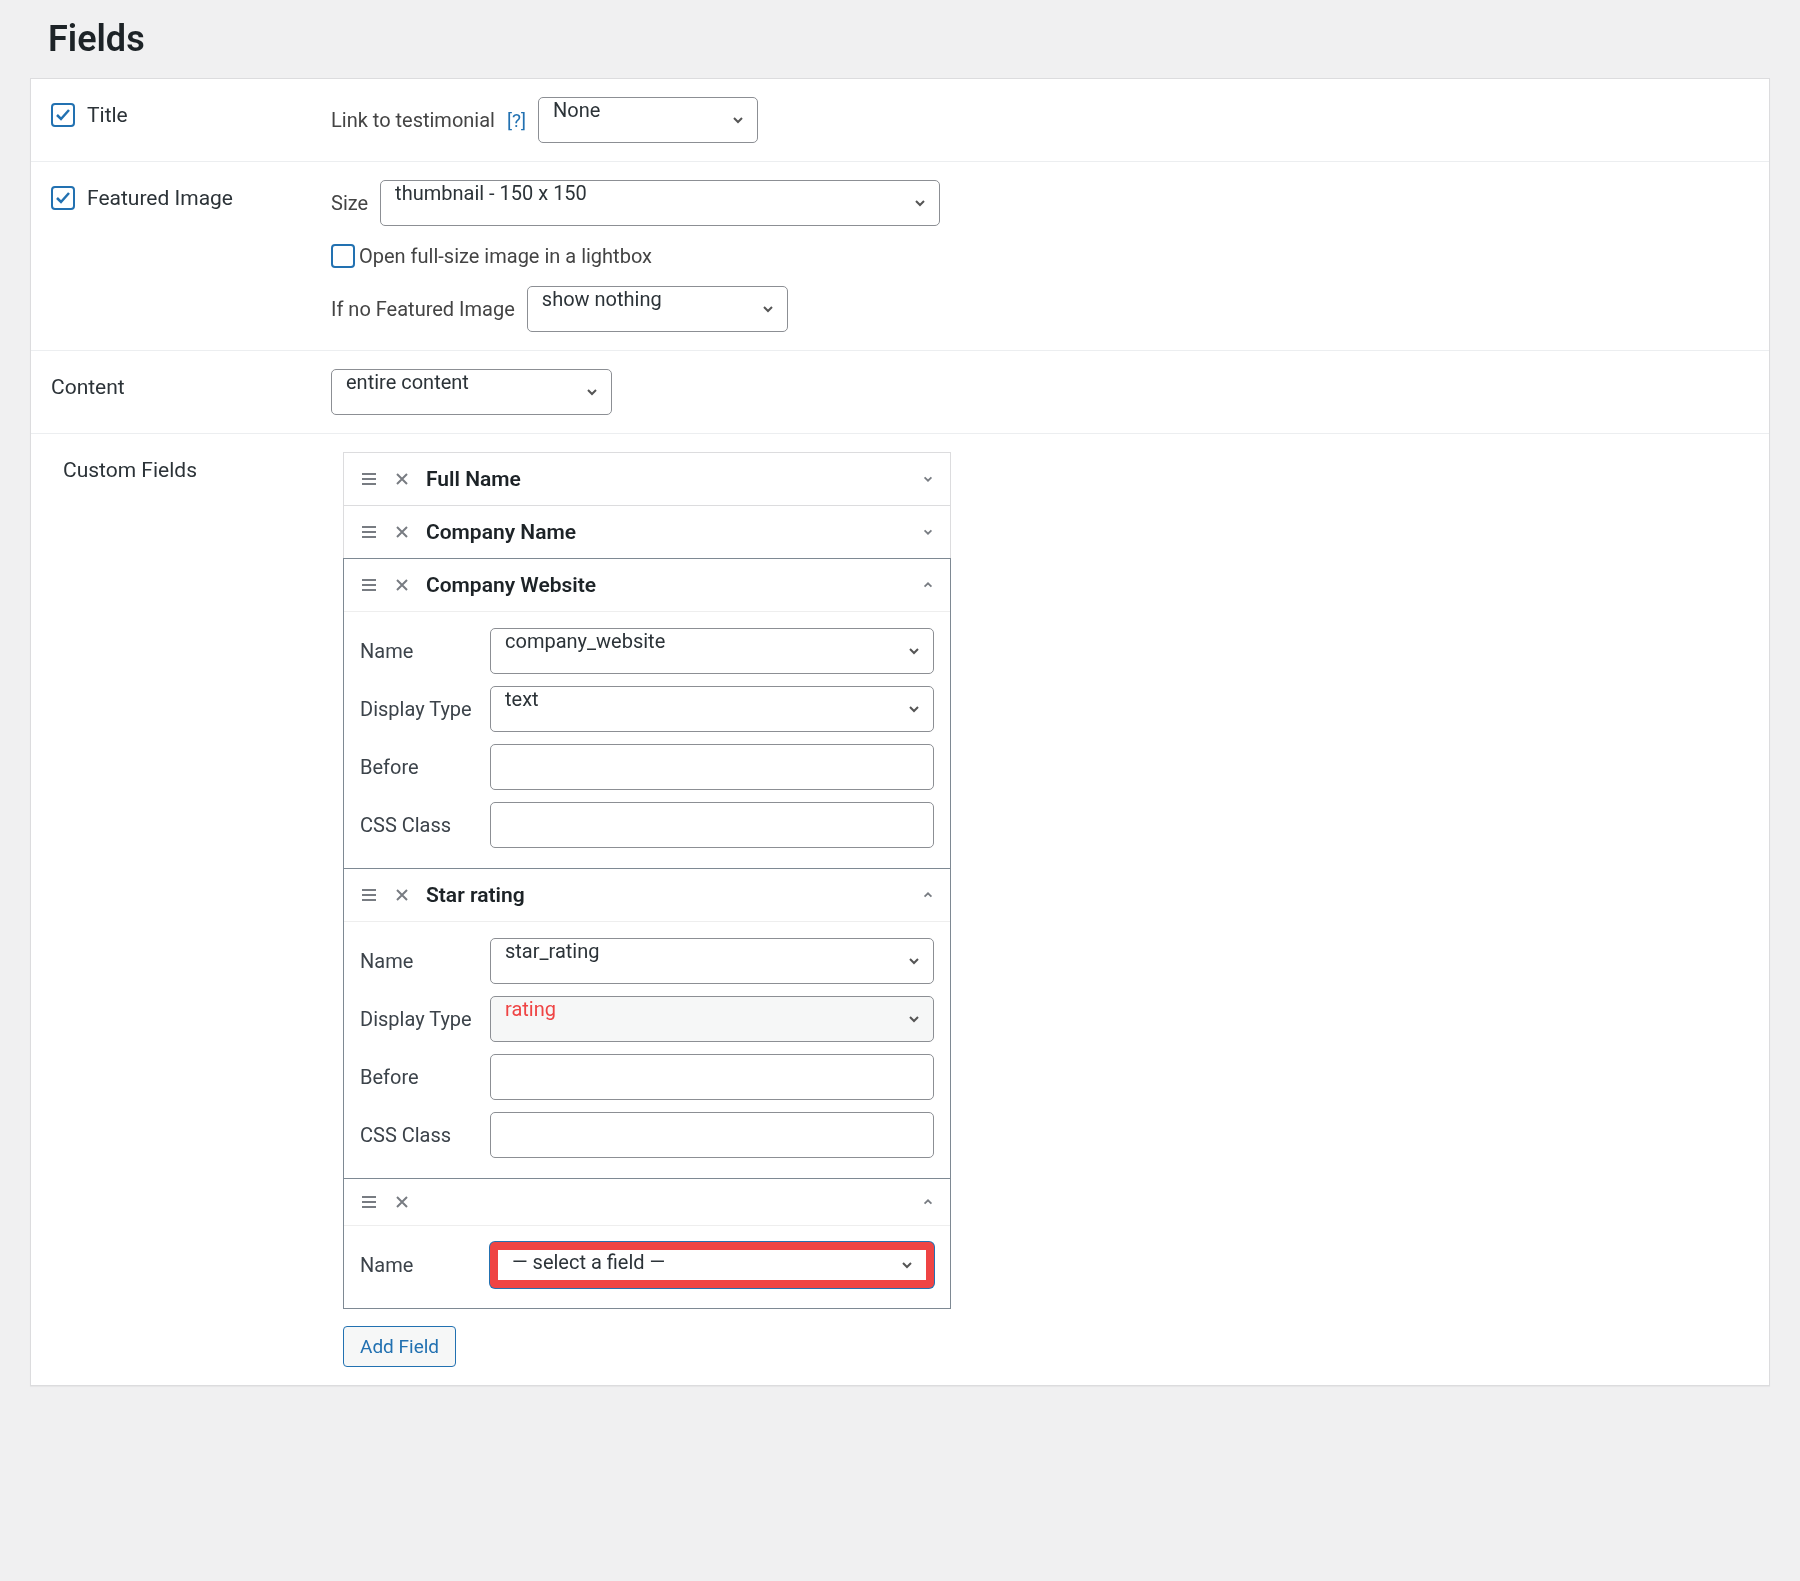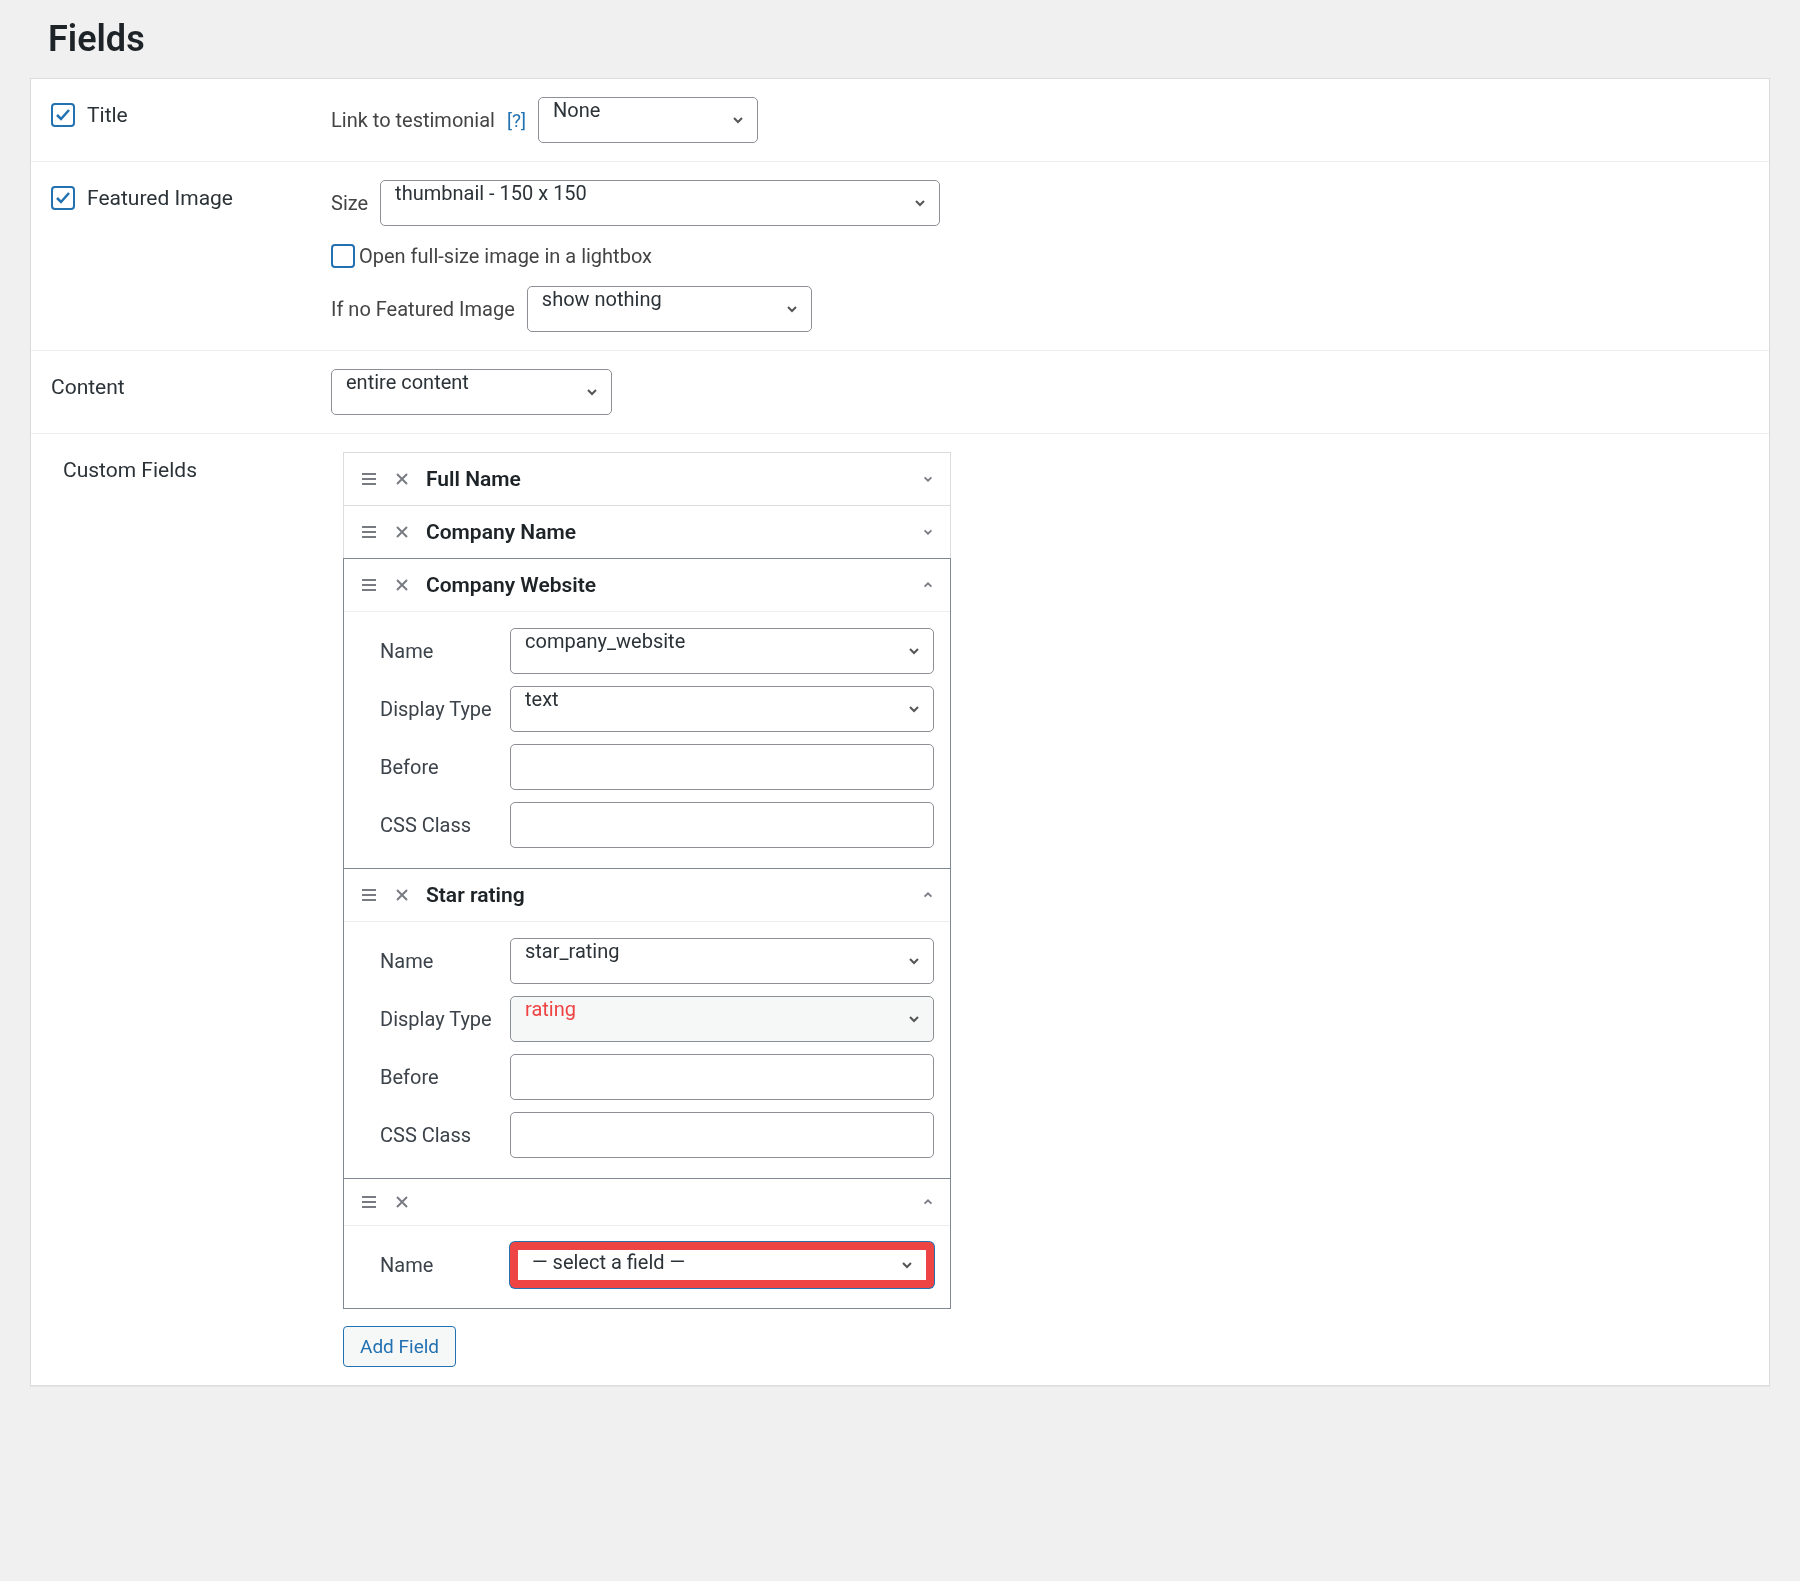--- a/index.html
+++ b/index.html
@@ -100,21 +100,21 @@
     color:#787c82; cursor:pointer; font-size: 18px;
     display:flex; align-items:center;
   }
   .cf-title { font-weight:600; font-size: 21px; color:#1d2327; flex:1; }
   .toggle-icon { position:absolute; right:16px; }
   .cf-body {
     border-top:1px solid #eee;
     padding: 16px 16px 20px 16px;
   }
   .form-row {
-    display:flex; align-items:center; margin-bottom: 12px; margin-left: 20px;
+    display:flex; align-items:center; margin-bottom: 12px;
   }
   .form-row:last-child { margin-bottom:0; }
   .form-row .flabel { width: 130px; font-size:20px; color:#3c434a; }
   .form-row .select, .form-row .text-input { flex:1; min-width:0; }
 
   .add-btn {
     margin-top: 18px;
     border:1px solid #2271b1;
     color:#2271b1;
     background:#f6f7f7;
@@ -181,21 +181,21 @@
         </div>
       </div>
       <div class="right-line">
         <div class="cb unchecked">
           
         </div>
         <span style="margin-left:-8px">Open full-size image in a lightbox</span>
       </div>
       <div class="right-line">
         <span>If no Featured Image</span>
-        <div class="select" style="width:285px">
+        <div class="select" style="width:261px">
           <span>show nothing</span>
           <span class="chev">
               <svg width="14" height="14" viewBox="0 0 14 14">
                 <path d="M3 5 L7 9 L11 5" stroke="#555" stroke-width="2" fill="none"></path>
               </svg>
             </span>
         </div>
       </div>
     </div>
   </div>

